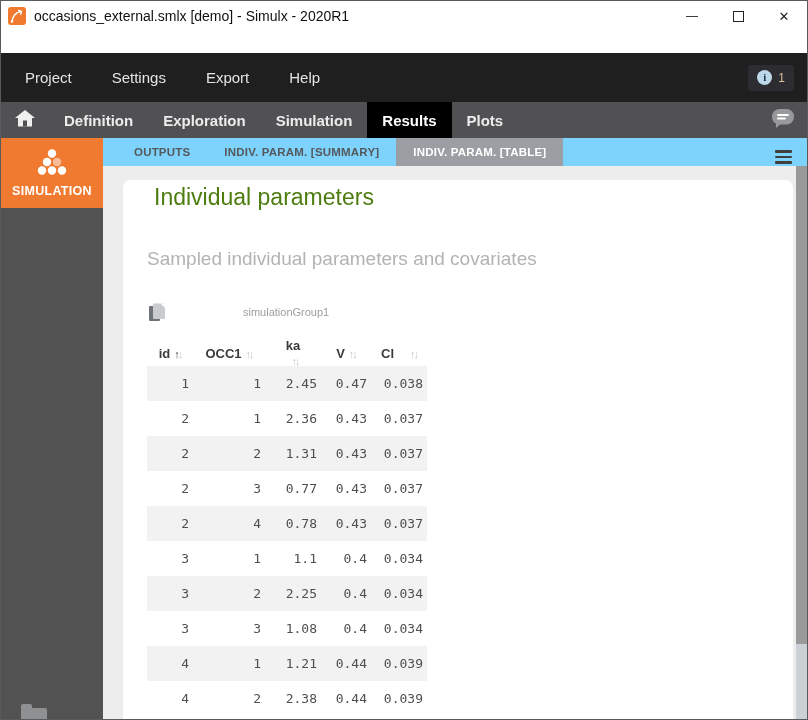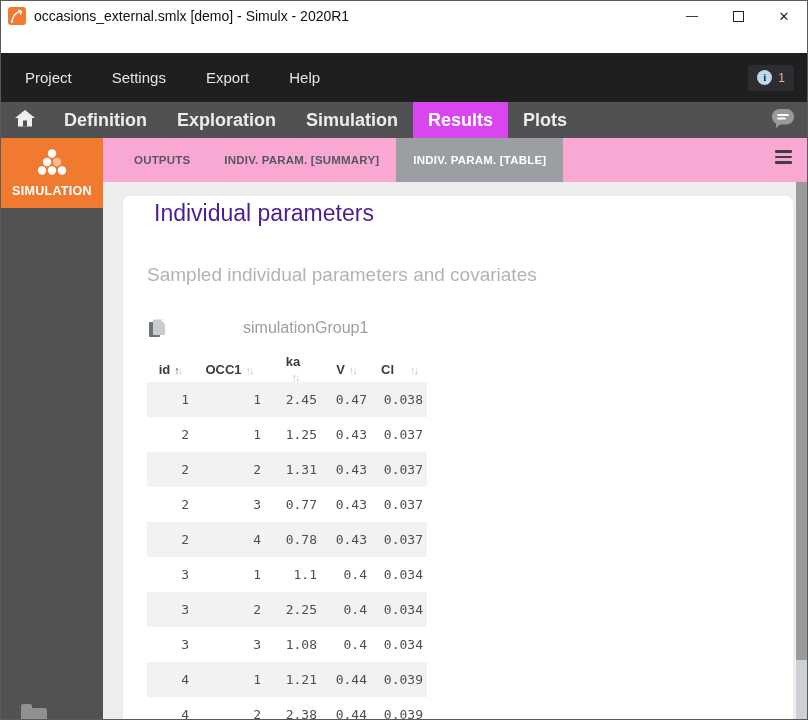--- a/index.html
+++ b/index.html
@@ -20,50 +20,50 @@
   .menu-items{display:flex;align-items:center;margin-left:24px;}
   .menu-item{color:#e4e4e4;font-size:15px;margin-right:40px;cursor:default;}
   .info-badge{margin-left:auto;margin-right:13px;background:#2d2d31;border-radius:3px;height:26px;display:flex;align-items:center;padding:0 9px;gap:6px;}
   .info-circle{width:15px;height:15px;border-radius:50%;background:#bdd8e8;color:#16334d;font-weight:700;font-size:11px;line-height:15px;text-align:center;font-family:"Liberation Serif",serif;}
   .info-count{color:#d9bf97;font-size:12px;}
 
   
   .navbar{height:36px;background:#515154;display:flex;align-items:stretch;}
   .home-btn{width:48px;display:flex;align-items:center;justify-content:center;}
   .nav-items{display:flex;align-items:stretch;}
-  .nav-item{display:flex;align-items:center;padding:0 15px;color:#ececec;font-size:18px;font-weight:600;cursor:default;}
-  .nav-item.active{background:#d946ef;color:#fff;}
+  .nav-item{display:flex;align-items:center;padding:0 15px;color:#ececec;font-size:15px;font-weight:600;cursor:default;}
+  .nav-item.active{background:#000000;color:#fff;}
   .chat-btn{margin-left:auto;align-self:center;margin-right:12px;display:flex;}
 
   
   .body-row{display:flex;height:604px;}
   .sidebar{width:102px;background:#525252;position:relative;flex:none;}
   .sim-block{background:#ef7a30;height:70px;display:flex;flex-direction:column;align-items:center;justify-content:center;gap:5px;}
   .sim-label{color:#fff;font-size:12.5px;font-weight:700;letter-spacing:.3px;}
   .folder-icon{position:absolute;bottom:17px;left:20px;width:26px;height:17px;background:#8f9092;border-radius:2px;}
   .folder-icon:before{content:"";position:absolute;top:-4px;left:0;width:11px;height:5px;background:#8f9092;border-radius:2px 2px 0 0;}
 
   .main-col{flex:1;display:flex;flex-direction:column;min-width:0;}
 
   
-  .subtabs{height:44px;background:#f9a8d4;display:flex;align-items:stretch;position:relative;flex:none;}
+  .subtabs{height:28px;background:#7dd3fc;display:flex;align-items:stretch;position:relative;flex:none;}
   .subtab{display:flex;align-items:center;padding:0 17px;font-size:11.5px;font-weight:600;color:#55585c;letter-spacing:.2px;cursor:default;white-space:nowrap;}
   .subtab:first-child{margin-left:14px;}
   .subtab.active{background:#9b9fa3;color:#ffffff;}
   .hamburger{position:absolute;right:15px;top:12px;width:17px;cursor:default;}
   .hamburger i{display:block;height:2.5px;background:#3f3f3f;margin-bottom:3px;border-radius:1px;}
 
   
   .content{flex:1;background:#ededed;position:relative;overflow:hidden;}
   .card{position:absolute;left:20px;top:14px;width:670px;height:660px;background:#fff;border-radius:8px;}
-  .page-title{margin:4px 0 0 31px;font-size:23px;font-weight:400;color:#4c1d95;}
+  .page-title{margin:4px 0 0 31px;font-size:23px;font-weight:400;color:#4d7c0f;}
   .section-title{margin:37px 0 0 24px;font-size:19px;font-weight:400;color:#b3b3b3;}
   .group-row{margin:31px 0 0 24px;display:flex;align-items:center;height:22px;}
   .copy-btn{display:flex;cursor:default;}
-  .group-label{margin-left:76px;font-size:16px;color:#9e9e9e;}
+  .group-label{margin-left:76px;font-size:11px;color:#9e9e9e;}
 
   
   .ptable{margin:17px 0 0 24px;width:280px;font-size:13px;}
   .tr{display:flex;height:35px;align-items:center;}
   .tr.stripe{background:#f2f2f2;}
   .tr.head{height:26px;background:none;}
   .th{display:flex;align-items:center;justify-content:center;font-weight:700;color:#3b3b3b;cursor:default;}
   .th .arrs{margin-left:4px;letter-spacing:-2px;}
   .arr{font-size:11px;color:#c6c6c6;font-weight:400;}
   .arr.on{color:#3b3b3b;}
@@ -221,21 +221,21 @@
                 <div class="tr stripe">
                   <div class="td">1</div>
                   <div class="td">1</div>
                   <div class="td">2.45</div>
                   <div class="td">0.47</div>
                   <div class="td">0.038</div>
                 </div>
                 <div class="tr">
                   <div class="td">2</div>
                   <div class="td">1</div>
-                  <div class="td">1.25</div>
+                  <div class="td">2.36</div>
                   <div class="td">0.43</div>
                   <div class="td">0.037</div>
                 </div>
                 <div class="tr stripe">
                   <div class="td">2</div>
                   <div class="td">2</div>
                   <div class="td">1.31</div>
                   <div class="td">0.43</div>
                   <div class="td">0.037</div>
                 </div>

